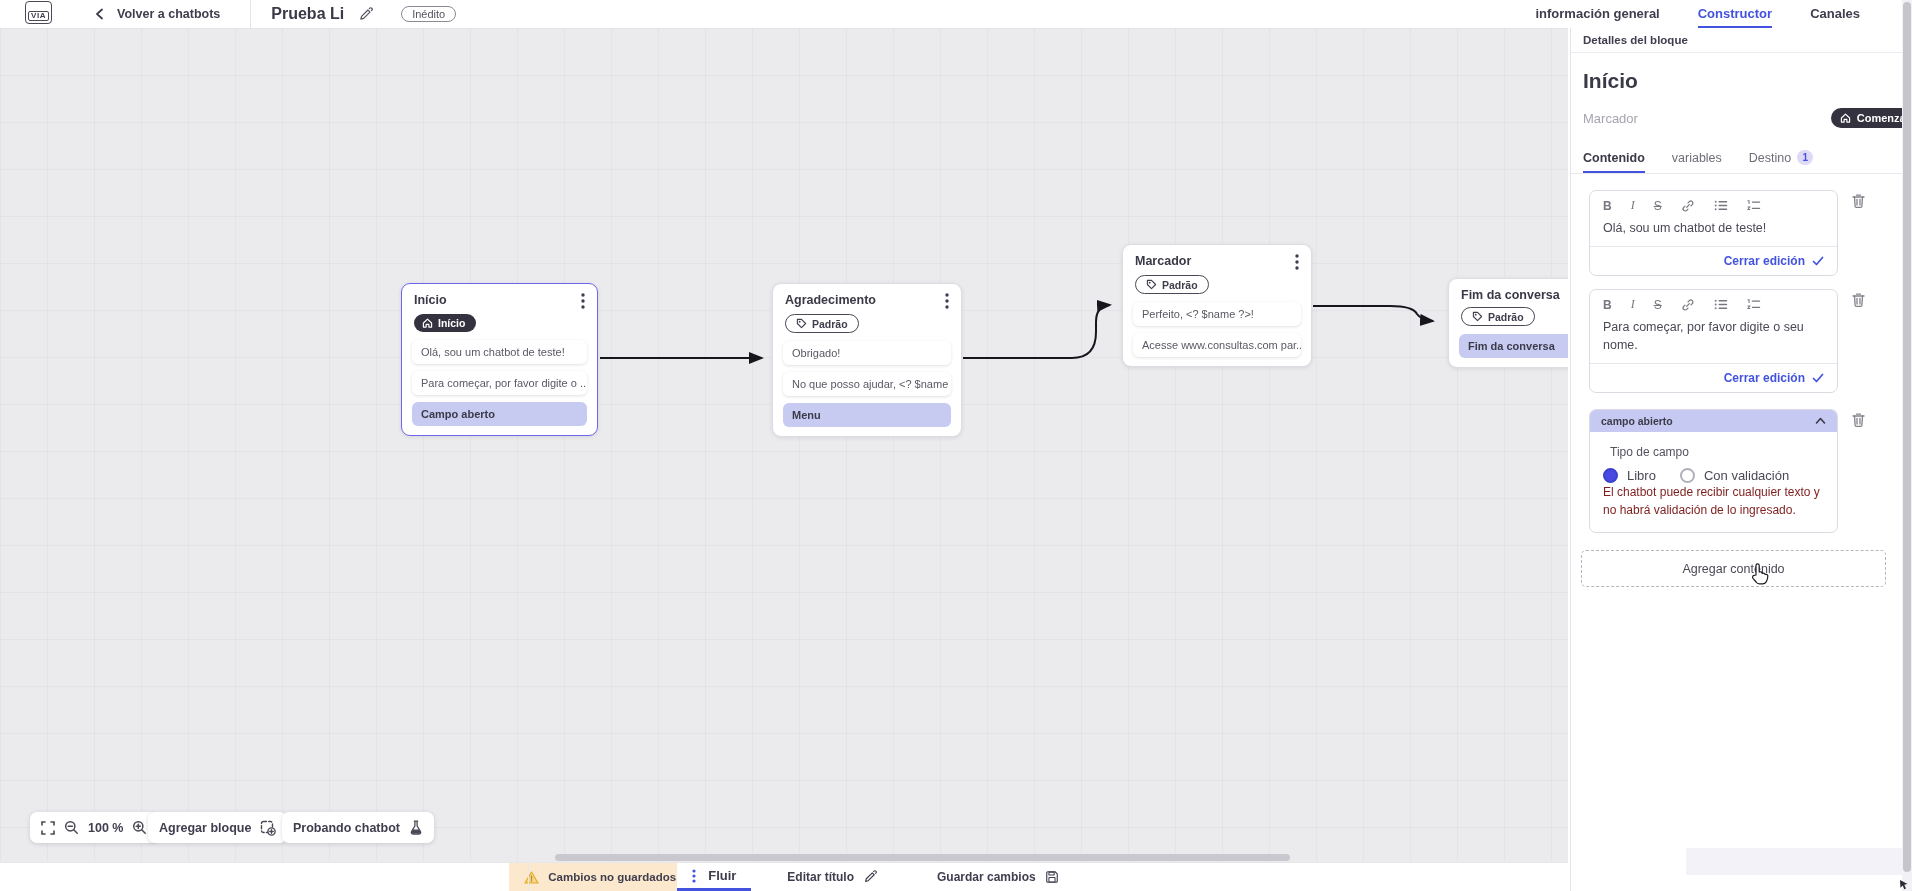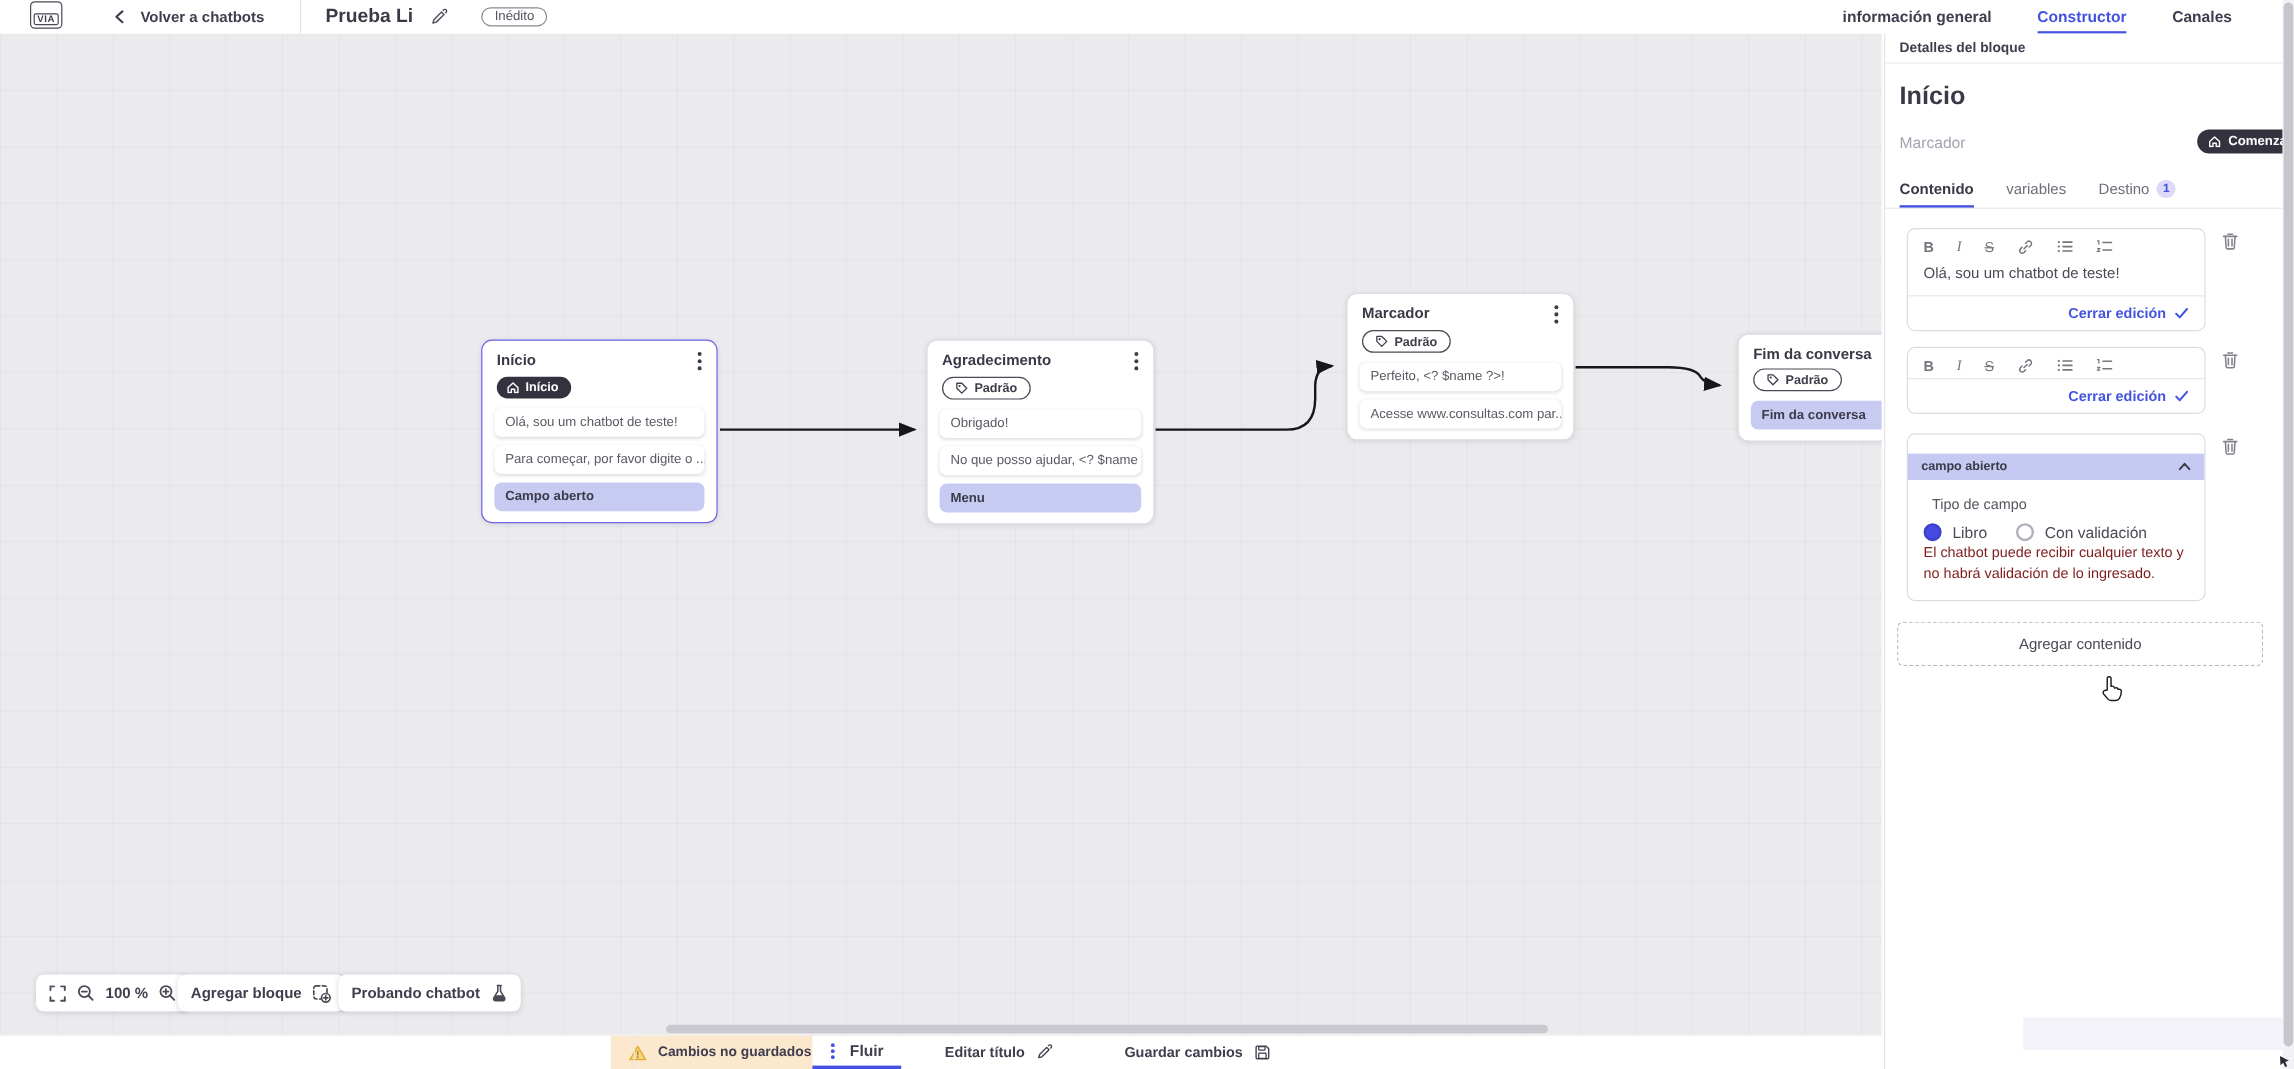--- a/index.html
+++ b/index.html
@@ -66,21 +66,21 @@
   .trash-btn { margin-left:13px; margin-top:3px; color:#83828c; display:flex; }
   .editor { width:249px; border:1px solid #dcdbe3; border-radius:7px; background:#fff; }
   .ed-toolbar { display:flex; align-items:center; gap:19px; padding:7px 13px 3px; color:#77767f; font-size:12px; }
   .tb-b { font-weight:800; }
   .tb-i { font-style:italic; font-family:"Liberation Serif", serif; }
   .tb-s { text-decoration:line-through; }
   .ed-text { padding:3px 13px 9px; font-size:12.5px; color:#4a4955; line-height:1.45; }
   .ed-footer { border-top:1px solid #e7e6ed; padding:7px 13px; display:flex; justify-content:flex-end; align-items:center; gap:7px; color:#4353df; font-weight:700; font-size:12px; }
 
   .field { width:249px; border:1px solid #dcdbe3; border-radius:7px; overflow:hidden; background:#fff; }
-  .field-head { background:#c6c9f1; padding:5px 11px; display:flex; justify-content:space-between; align-items:center; font-size:10.5px; font-weight:700; color:#3c3b49;margin-top:16px; }
+  .field-head { background:#c6c9f1; padding:5px 11px; display:flex; justify-content:space-between; align-items:center; font-size:10.5px; font-weight:700; color:#3c3b49; }
   .field-body { padding:11px 13px 13px; }
   .type-label { font-size:12px; color:#55545f; margin:2px 0 9px 7px; }
   .radio-row { display:flex; align-items:center; gap:24px; }
   .radio { display:flex; align-items:center; gap:9px; font-size:13px; color:#4a4955; }
   .rdot { width:15px; height:15px; border-radius:50%; border:2px solid #b1b0ba; background:#fff; }
   .rdot.sel { border-color:#3d40c9; background:#4649e2; }
   .field-help { margin-top:0; font-size:12px; color:#7f1d1d; line-height:1.5; }
 
   .add-content { margin:17px 0 0 10px; width:305px; height:37px; border:1px dashed #b6b5c0; border-radius:5px; display:flex; align-items:center; justify-content:center; font-size:12.5px; color:#4a4955; background:#fff; }
   .panel-foot { position:absolute; left:115px; bottom:16px; width:216px; height:27px; background:#f3f2f8; }
@@ -408,20 +408,21 @@
             </span>
           <span>
               <svg width="14" height="13" viewBox="0 0 15 13" stroke="currentColor" stroke-width="1.4" stroke-linecap="round">
                 <path d="M1 1.4 h1.2 v3" fill="none" stroke-width="1.1"></path>
                 <path d="M1 8.2 h2 l-2 2.6 h2" fill="none" stroke-width="1.1"></path>
                 <line x1="5.8" y1="2.8" x2="13.5" y2="2.8"></line>
                 <line x1="5.8" y1="9.5" x2="13.5" y2="9.5"></line>
               </svg>
             </span>
         </div>
+        <div class="ed-text">Para começar, por favor digite o seu nome.</div>
         <div class="ed-footer">
           <span>Cerrar edición</span>
           <svg width="12" height="10" viewBox="0 0 12 10">
               <polyline points="1.5,5.5 4.5,8.5 10.5,1.5" fill="none" stroke="#4353df" stroke-width="1.7" stroke-linecap="round" stroke-linejoin="round"></polyline>
             </svg>
         </div>
       </div>
       <span class="trash-btn">
         <svg width="15" height="16" viewBox="0 0 15 16" fill="none" stroke="currentColor" stroke-width="1.3" stroke-linecap="round">
             <path d="M2 4 h11"></path>

